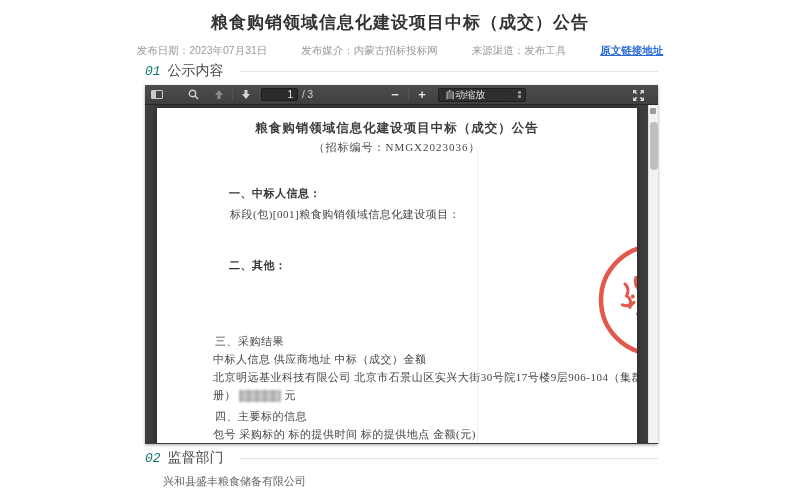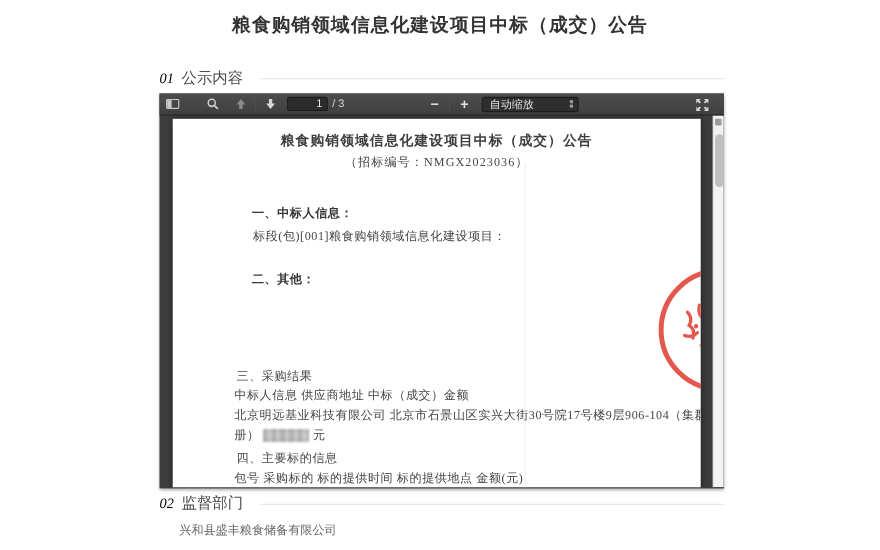--- a/index.html
+++ b/index.html
@@ -10,22 +10,22 @@
   .page-header { position:absolute; left:0; top:0; width:800px; text-align:center; }
   .page-title { margin-top:11px; font-size:17px; font-weight:bold; color:#333; letter-spacing:1px; }
   .meta-row { margin-top:10px; display:flex; justify-content:center; gap:34px;
     font-size:10.5px; color:#999; }
   .meta-item { white-space:nowrap; }
   .meta-link { color:#2a6ad9; font-weight:bold; text-decoration:underline; cursor:pointer; }
 
   
   .section-head { position:absolute; left:145px; width:513px; display:flex;
     align-items:center; }
-  .section-num { font-family:Liberation Serif, serif; font-style:italic;
-    font-size:13px; color:#000000; margin-right:7px; }
+  .section-num { font-family:Liberation Mono, monospace; font-style:italic;
+    font-size:13px; color:#0f766e; margin-right:7px; }
   .section-label { font-size:14px; color:#4a4a4a; }
   .section-line { flex:1; height:1px; background:#e4e4e4; margin-left:16px; }
   #head-content { top:62px; }
   #head-supervisor { top:449px; }
   .supervisor-name { position:absolute; left:163px; top:474px; font-size:11px; color:#666; }
 
   
   .pdf-viewer { position:absolute; left:145px; top:85px; width:513px; height:359px;
     background:#3d3d3d; box-shadow:0 1px 3px rgba(0,0,0,.35); }
   .pdf-toolbar { position:relative; height:20px;
@@ -80,20 +80,26 @@
   .scroll-thumb { position:absolute; left:1px; top:17px; width:8px; height:48px;
     background:#bfbfbf; border-radius:4px; cursor:pointer; }
 
   svg { display:block; }
 </style>
 </head>
 <body>
 
 <div class="page-header">
   <div class="page-title">粮食购销领域信息化建设项目中标（成交）公告</div>
+  <div class="meta-row">
+    <span class="meta-item">发布日期：2023年07月31日</span>
+    <span class="meta-item">发布媒介：内蒙古招标投标网</span>
+    <span class="meta-item">来源渠道：发布工具</span>
+    <a class="meta-item meta-link">原文链接地址</a>
+  </div>
 </div>
 
 <div class="section-head" id="head-content">
   <span class="section-num">01</span>
   <span class="section-label">公示内容</span>
   <span class="section-line"></span>
 </div>
 
 <div class="pdf-viewer">
 
@@ -151,21 +157,21 @@
       <div class="fold-line"></div>
 
       <div class="doc-title">粮食购销领域信息化建设项目中标（成交）公告</div>
       <div class="doc-subtitle">（招标编号：NMGX2023036）</div>
 
       <div class="doc-line doc-bold" style="left:60px; top:78px">一、中标人信息：</div>
 
       <div class="doc-line" style="left:73px; top:99px">标段(包)[001]粮食购销领域信息化建设项目：</div>
 
 
-      <div class="doc-line doc-bold" style="left:60px; top:138px">二、其他：</div>
+      <div class="doc-line doc-bold" style="left:60px; top:150px">二、其他：</div>
 
 
 
       <div class="doc-line" style="left:58px; top:226px">三、采购结果</div>
 
       <div class="doc-line" style="left:56px; top:244px">中标人信息 供应商地址 中标（成交）金额</div>
 
       <div class="doc-line" style="left:56px; top:262px">北京明远基业科技有限公司 北京市石景山区实兴大街30号院17号楼9层906-104（集群注</div>
 
       <div class="doc-line" style="left:56px; top:280px">

